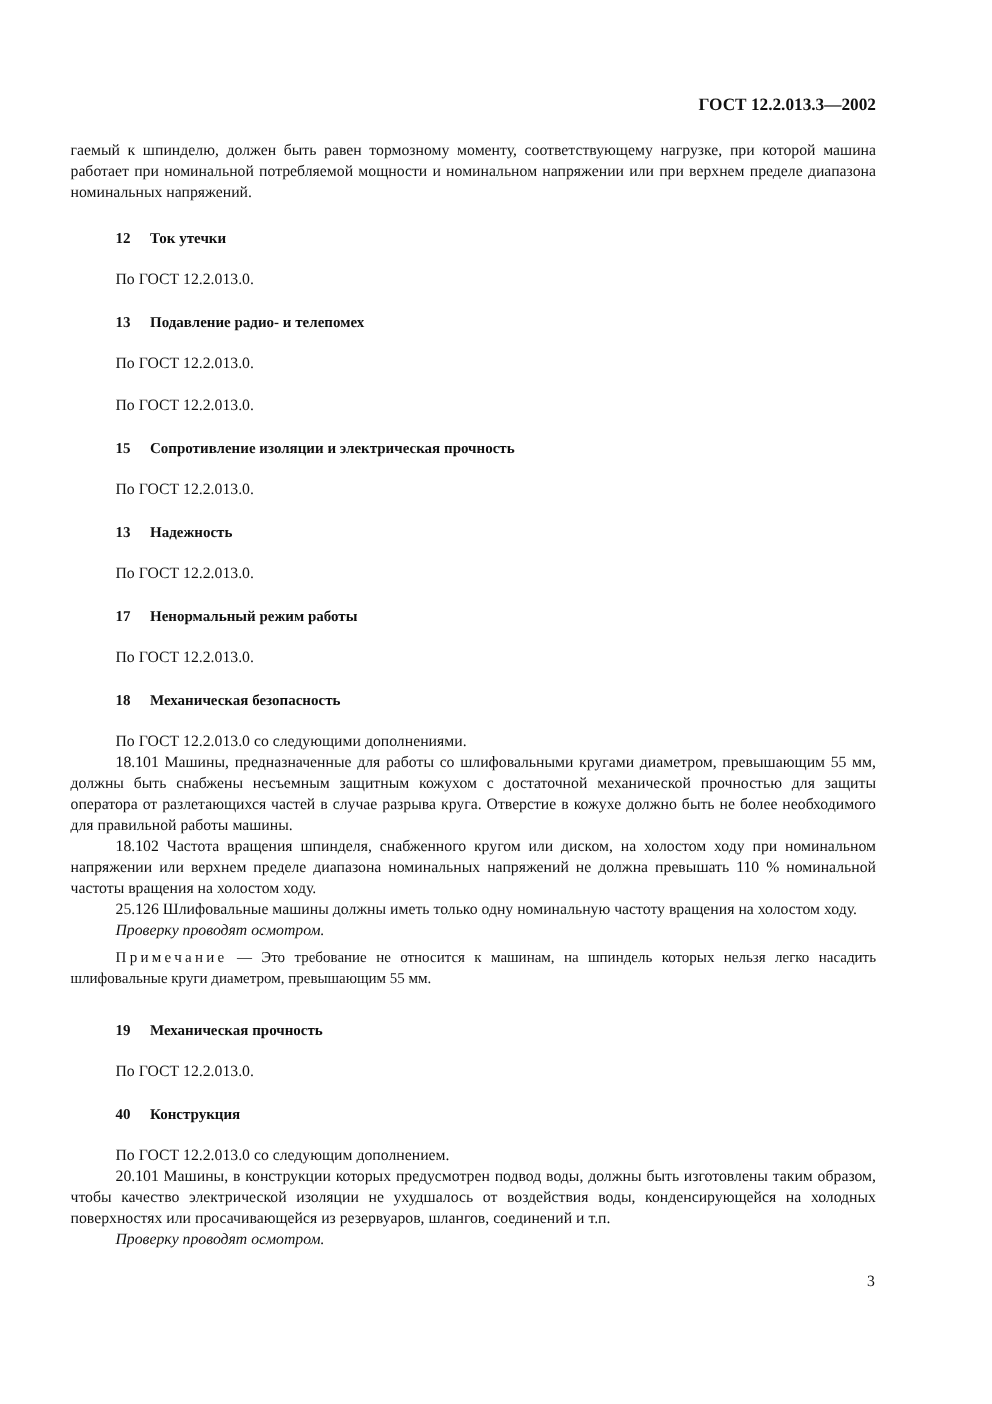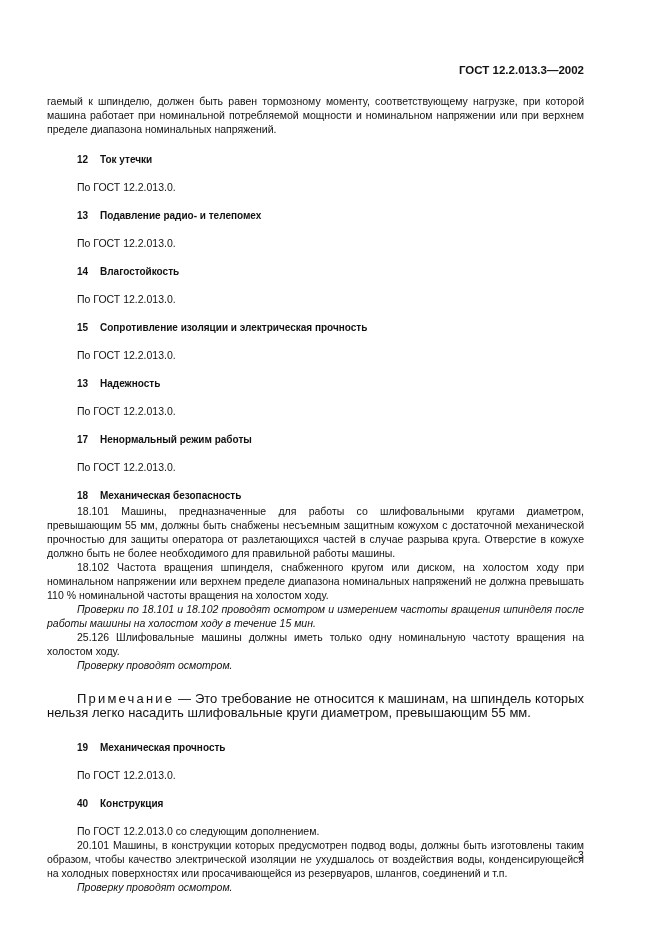--- a/index.html
+++ b/index.html
@@ -1,29 +1,29 @@
 <!DOCTYPE html>
 <html><head>
 <meta charset="utf-8">
 <style>
   html, body { margin: 0; padding: 0; background: #ffffff; }
   body { width: 661px; height: 936px; position: relative; overflow: hidden;
          font-family: "Liberation Sans", sans-serif; color: #111; }
-  .page { position: absolute; left: 0; top: 0; width: 661px; height: 936px; }
+  .page { position: absolute; left: 0; top: 0; width: 661px; height: 936px; font-family: Liberation Serif, serif; }
   .header { position: absolute; top: 64px; right: 77px; font-weight: bold; font-size: 11.5px; }
   .content { position: absolute; left: 47px; width: 537px; top: 94px; font-size: 10.5px; line-height: 14px; }
   p { margin: 0; text-align: justify; }
   .indent { text-indent: 30px; }
   .plain { padding-left: 30px; }
   h2 { font-size: 10px; font-weight: bold; margin: 0; padding-left: 30px; line-height: 16px; }
   h2 .num { display: inline-block; width: 23px; }
   .sec { margin-top: 14px; }
   .after-h { margin-top: 12px; }
   .i { font-style: italic; }
-  .note { font-size: 13px; line-height: 14px; margin-top: 20px; }
+  .note { font-size: 10px; line-height: 14px; margin-top: 4px; }
   .note .lbl { letter-spacing: 2.2px; }
   .pagenum { position: absolute; top: 849px; left: 578px; font-size: 10.5px; }
 </style>
 </head>
 <body>
 
 <div class="page">
   <div class="header">ГОСТ 12.2.013.3—2002</div>
 
   <div class="content">
@@ -33,44 +33,43 @@
       <h2><span class="num">12</span><span>Ток утечки</span></h2>
       <p class="plain after-h">По ГОСТ 12.2.013.0.</p>
     </div>
 
     <div class="sec">
       <h2><span class="num">13</span><span>Подавление радио- и телепомех</span></h2>
       <p class="plain after-h">По ГОСТ 12.2.013.0.</p>
     </div>
 
     <div class="sec">
-      <h2><span class="num">14</span><span>Влагостойкость</span></h2>
       <p class="plain after-h">По ГОСТ 12.2.013.0.</p>
     </div>
 
     <div class="sec">
       <h2><span class="num">15</span><span>Сопротивление изоляции и электрическая прочность</span></h2>
       <p class="plain after-h">По ГОСТ 12.2.013.0.</p>
     </div>
 
     <div class="sec">
       <h2><span class="num">13</span><span>Надежность</span></h2>
       <p class="plain after-h">По ГОСТ 12.2.013.0.</p>
     </div>
 
     <div class="sec">
       <h2><span class="num">17</span><span>Ненормальный режим работы</span></h2>
       <p class="plain after-h">По ГОСТ 12.2.013.0.</p>
     </div>
 
     <div class="sec">
       <h2><span class="num">18</span><span>Механическая безопасность</span></h2>
+      <p class="indent after-h">По ГОСТ 12.2.013.0 со следующими дополнениями.</p>
       <p class="indent">18.101  Машины, предназначенные для работы со шлифовальными кругами диаметром, превышающим 55 мм, должны быть снабжены несъемным защитным кожухом с достаточной механической прочностью для защиты оператора от разлетающихся частей в случае разрыва круга. Отверстие в кожухе должно быть не более необходимого для правильной работы машины.</p>
       <p class="indent">18.102 Частота вращения шпинделя, снабженного кругом или диском, на холостом ходу при номинальном напряжении или верхнем пределе диапазона номинальных напряжений не должна превышать 110 % номинальной частоты вращения на холостом ходу.</p>
-      <p class="indent i">Проверки по 18.101 и 18.102 проводят осмотром и измерением частоты вращения шпинделя после работы машины на холостом ходу в течение 15 мин.</p>
       <p class="indent">25.126 Шлифовальные машины должны иметь только одну номинальную частоту вращения на холостом ходу.</p>
       <p class="indent i">Проверку проводят осмотром.</p>
       <p class="indent note"><span class="lbl">Примечание</span><span> — Это требование не относится к машинам, на шпиндель которых нельзя легко насадить шлифовальные круги диаметром, превышающим 55 мм.</span></p>
     </div>
 
     <div class="sec" style="margin-top:20px">
       <h2><span class="num">19</span><span>Механическая прочность</span></h2>
       <p class="plain after-h">По ГОСТ 12.2.013.0.</p>
     </div>
 

